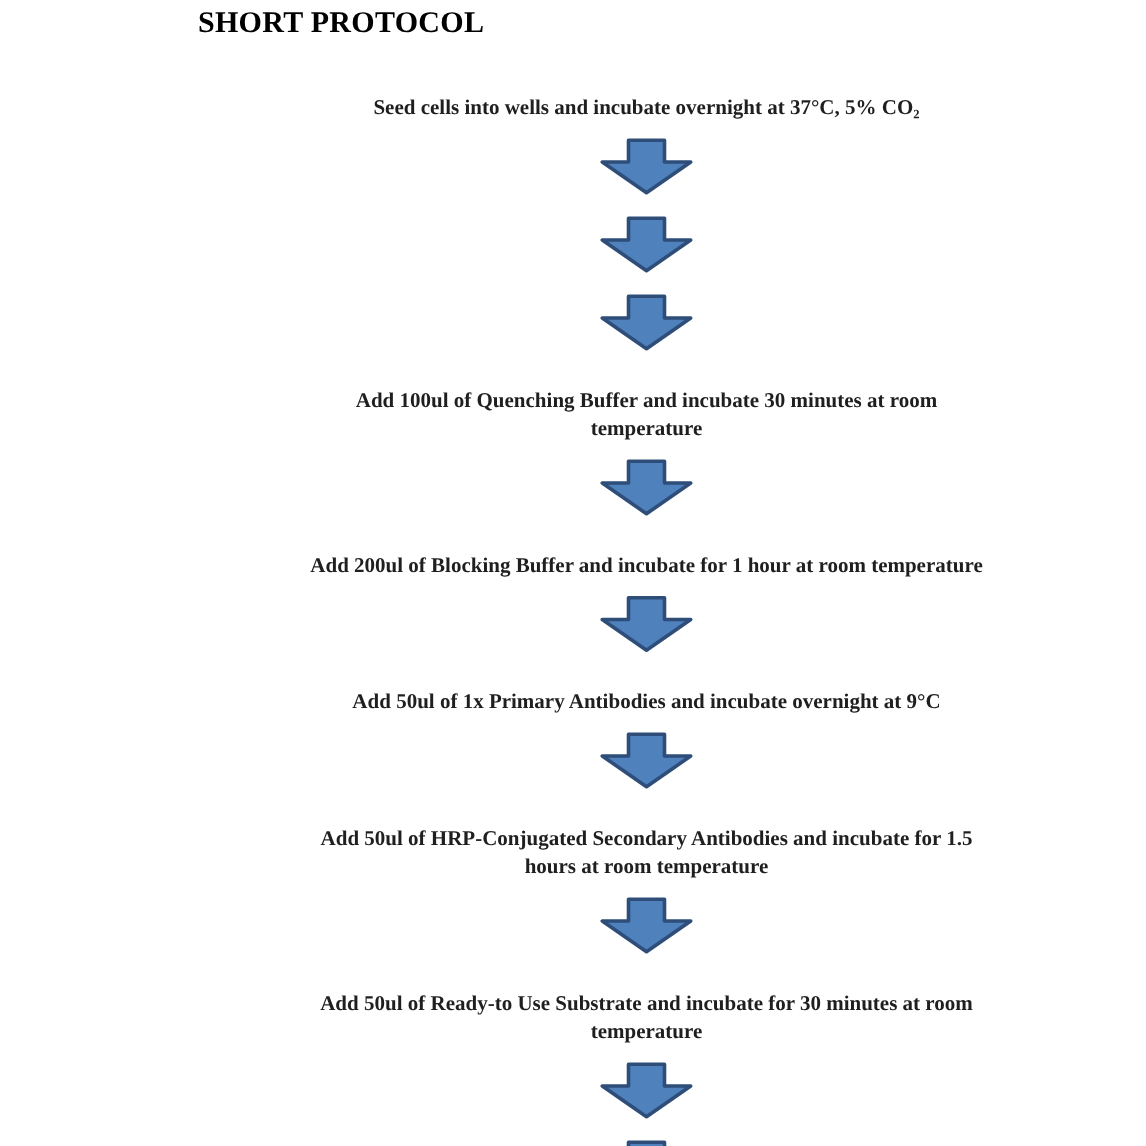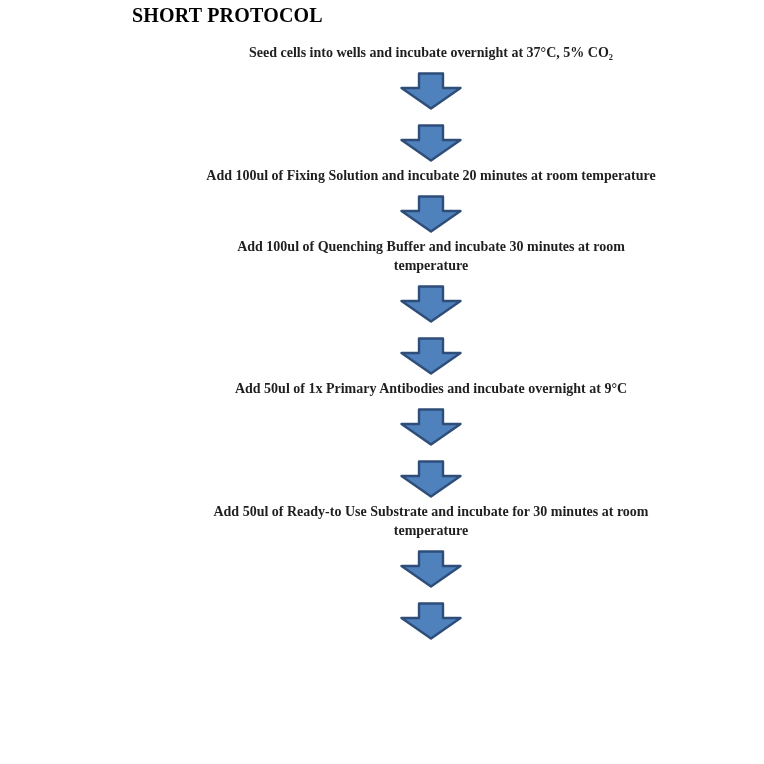--- a/index.html
+++ b/index.html
@@ -28,20 +28,21 @@
     flex-direction: column;
     align-items: center;
   }
   .step {
     font-size: 14px;
     font-weight: bold;
     color: var(--text, #1f1f1f);
     text-align: center;
     line-height: 19px;
     white-space: pre-line;
+    margin-top: 20px;
   }
   .arrow-wrap {
     margin: 10px 0 4px 0;
     line-height: 0;
   }
   .arrow-svg {
     width: 62px;
     height: 38px;
     display: block;
   }
@@ -67,52 +68,54 @@
         </svg>
     </div>
 
 
     <div class="arrow-wrap">
       <svg class="arrow-svg" viewBox="0 0 62 38">
           <polygon points="19,1.5 43,1.5 43,16 60.5,16 31,36.5 1.5,16 19,16"></polygon>
         </svg>
     </div>
 
-    <div class="step">Add 100ul of Fixing Solution and incubate 20 minutes at room temperature</div>
 
     <div class="arrow-wrap">
       <svg class="arrow-svg" viewBox="0 0 62 38">
           <polygon points="19,1.5 43,1.5 43,16 60.5,16 31,36.5 1.5,16 19,16"></polygon>
         </svg>
     </div>
 
     <div class="step">Add 100ul of Quenching Buffer and incubate 30 minutes at room
 temperature</div>
 
     <div class="arrow-wrap">
       <svg class="arrow-svg" viewBox="0 0 62 38">
           <polygon points="19,1.5 43,1.5 43,16 60.5,16 31,36.5 1.5,16 19,16"></polygon>
         </svg>
     </div>
 
+    <div class="step">Add 200ul of Blocking Buffer and incubate for 1 hour at room temperature</div>
 
     <div class="arrow-wrap">
       <svg class="arrow-svg" viewBox="0 0 62 38">
           <polygon points="19,1.5 43,1.5 43,16 60.5,16 31,36.5 1.5,16 19,16"></polygon>
         </svg>
     </div>
 
     <div class="step">Add 50ul of 1x Primary Antibodies and incubate overnight at 9°C</div>
 
     <div class="arrow-wrap">
       <svg class="arrow-svg" viewBox="0 0 62 38">
           <polygon points="19,1.5 43,1.5 43,16 60.5,16 31,36.5 1.5,16 19,16"></polygon>
         </svg>
     </div>
 
+    <div class="step">Add 50ul of HRP-Conjugated Secondary Antibodies and incubate for 1.5
+hours at room temperature</div>
 
     <div class="arrow-wrap">
       <svg class="arrow-svg" viewBox="0 0 62 38">
           <polygon points="19,1.5 43,1.5 43,16 60.5,16 31,36.5 1.5,16 19,16"></polygon>
         </svg>
     </div>
 
     <div class="step">Add 50ul of Ready-to Use Substrate and incubate for 30 minutes at room
 temperature</div>
 

